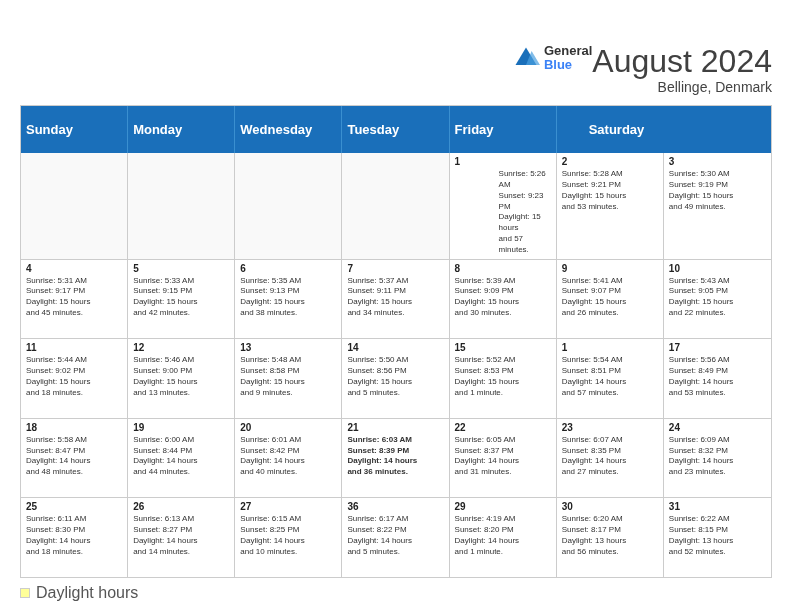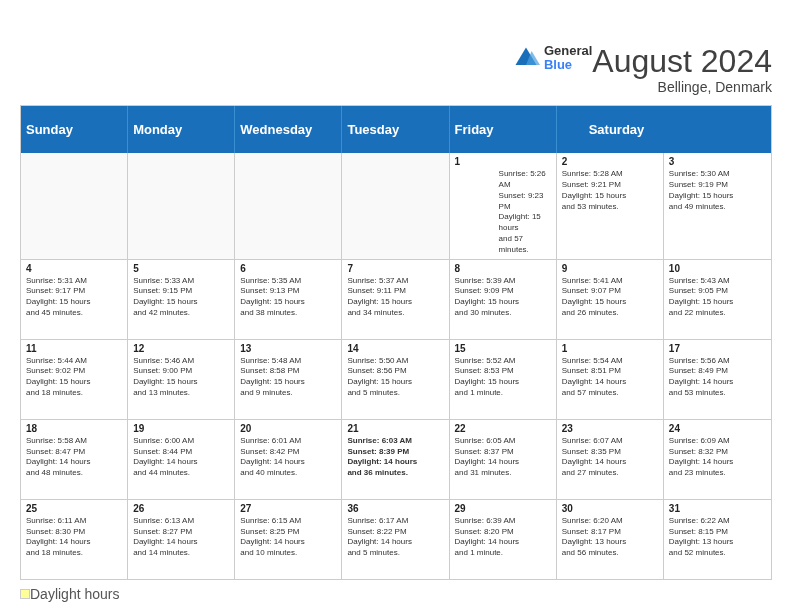--- a/index.html
+++ b/index.html
@@ -103,24 +103,25 @@
       margin-bottom: 2px;
       color: #222;
     }
     .cell-text {
       font-size: 8px;
       line-height: 1.35;
       color: #333;
     }
     .footer {
       margin-top: 6px;
-      font-size: 14px;
+      font-size: 16px;
       color: #555;
       display: flex;
       align-items: center;
+      gap: 6px;
     }
     .footer-dot {
       width: 10px;
       height: 10px;
       background: #ffff99;
       border: 1px solid #ccc;
       display: inline-block;
     }
   </style>
 </head>
@@ -358,21 +359,21 @@
           </div>
           <div class="cal-cell">
             <div class="day-number">36</div>
             <div class="cell-text" style="white-space: pre-line;">Sunrise: 6:17 AM
 Sunset: 8:22 PM
 Daylight: 14 hours
 and 5 minutes.</div>
           </div>
           <div class="cal-cell">
             <div class="day-number">29</div>
-            <div class="cell-text" style="white-space: pre-line;">Sunrise: 6:39 AM
+            <div class="cell-text" style="white-space: pre-line;">Sunrise: 4:19 AM
 Sunset: 8:20 PM
 Daylight: 14 hours
 and 1 minute.</div>
           </div>
           <div class="cal-cell">
             <div class="day-number">30</div>
             <div class="cell-text" style="white-space: pre-line;">Sunrise: 6:20 AM
 Sunset: 8:17 PM
 Daylight: 13 hours
 and 56 minutes.</div>

